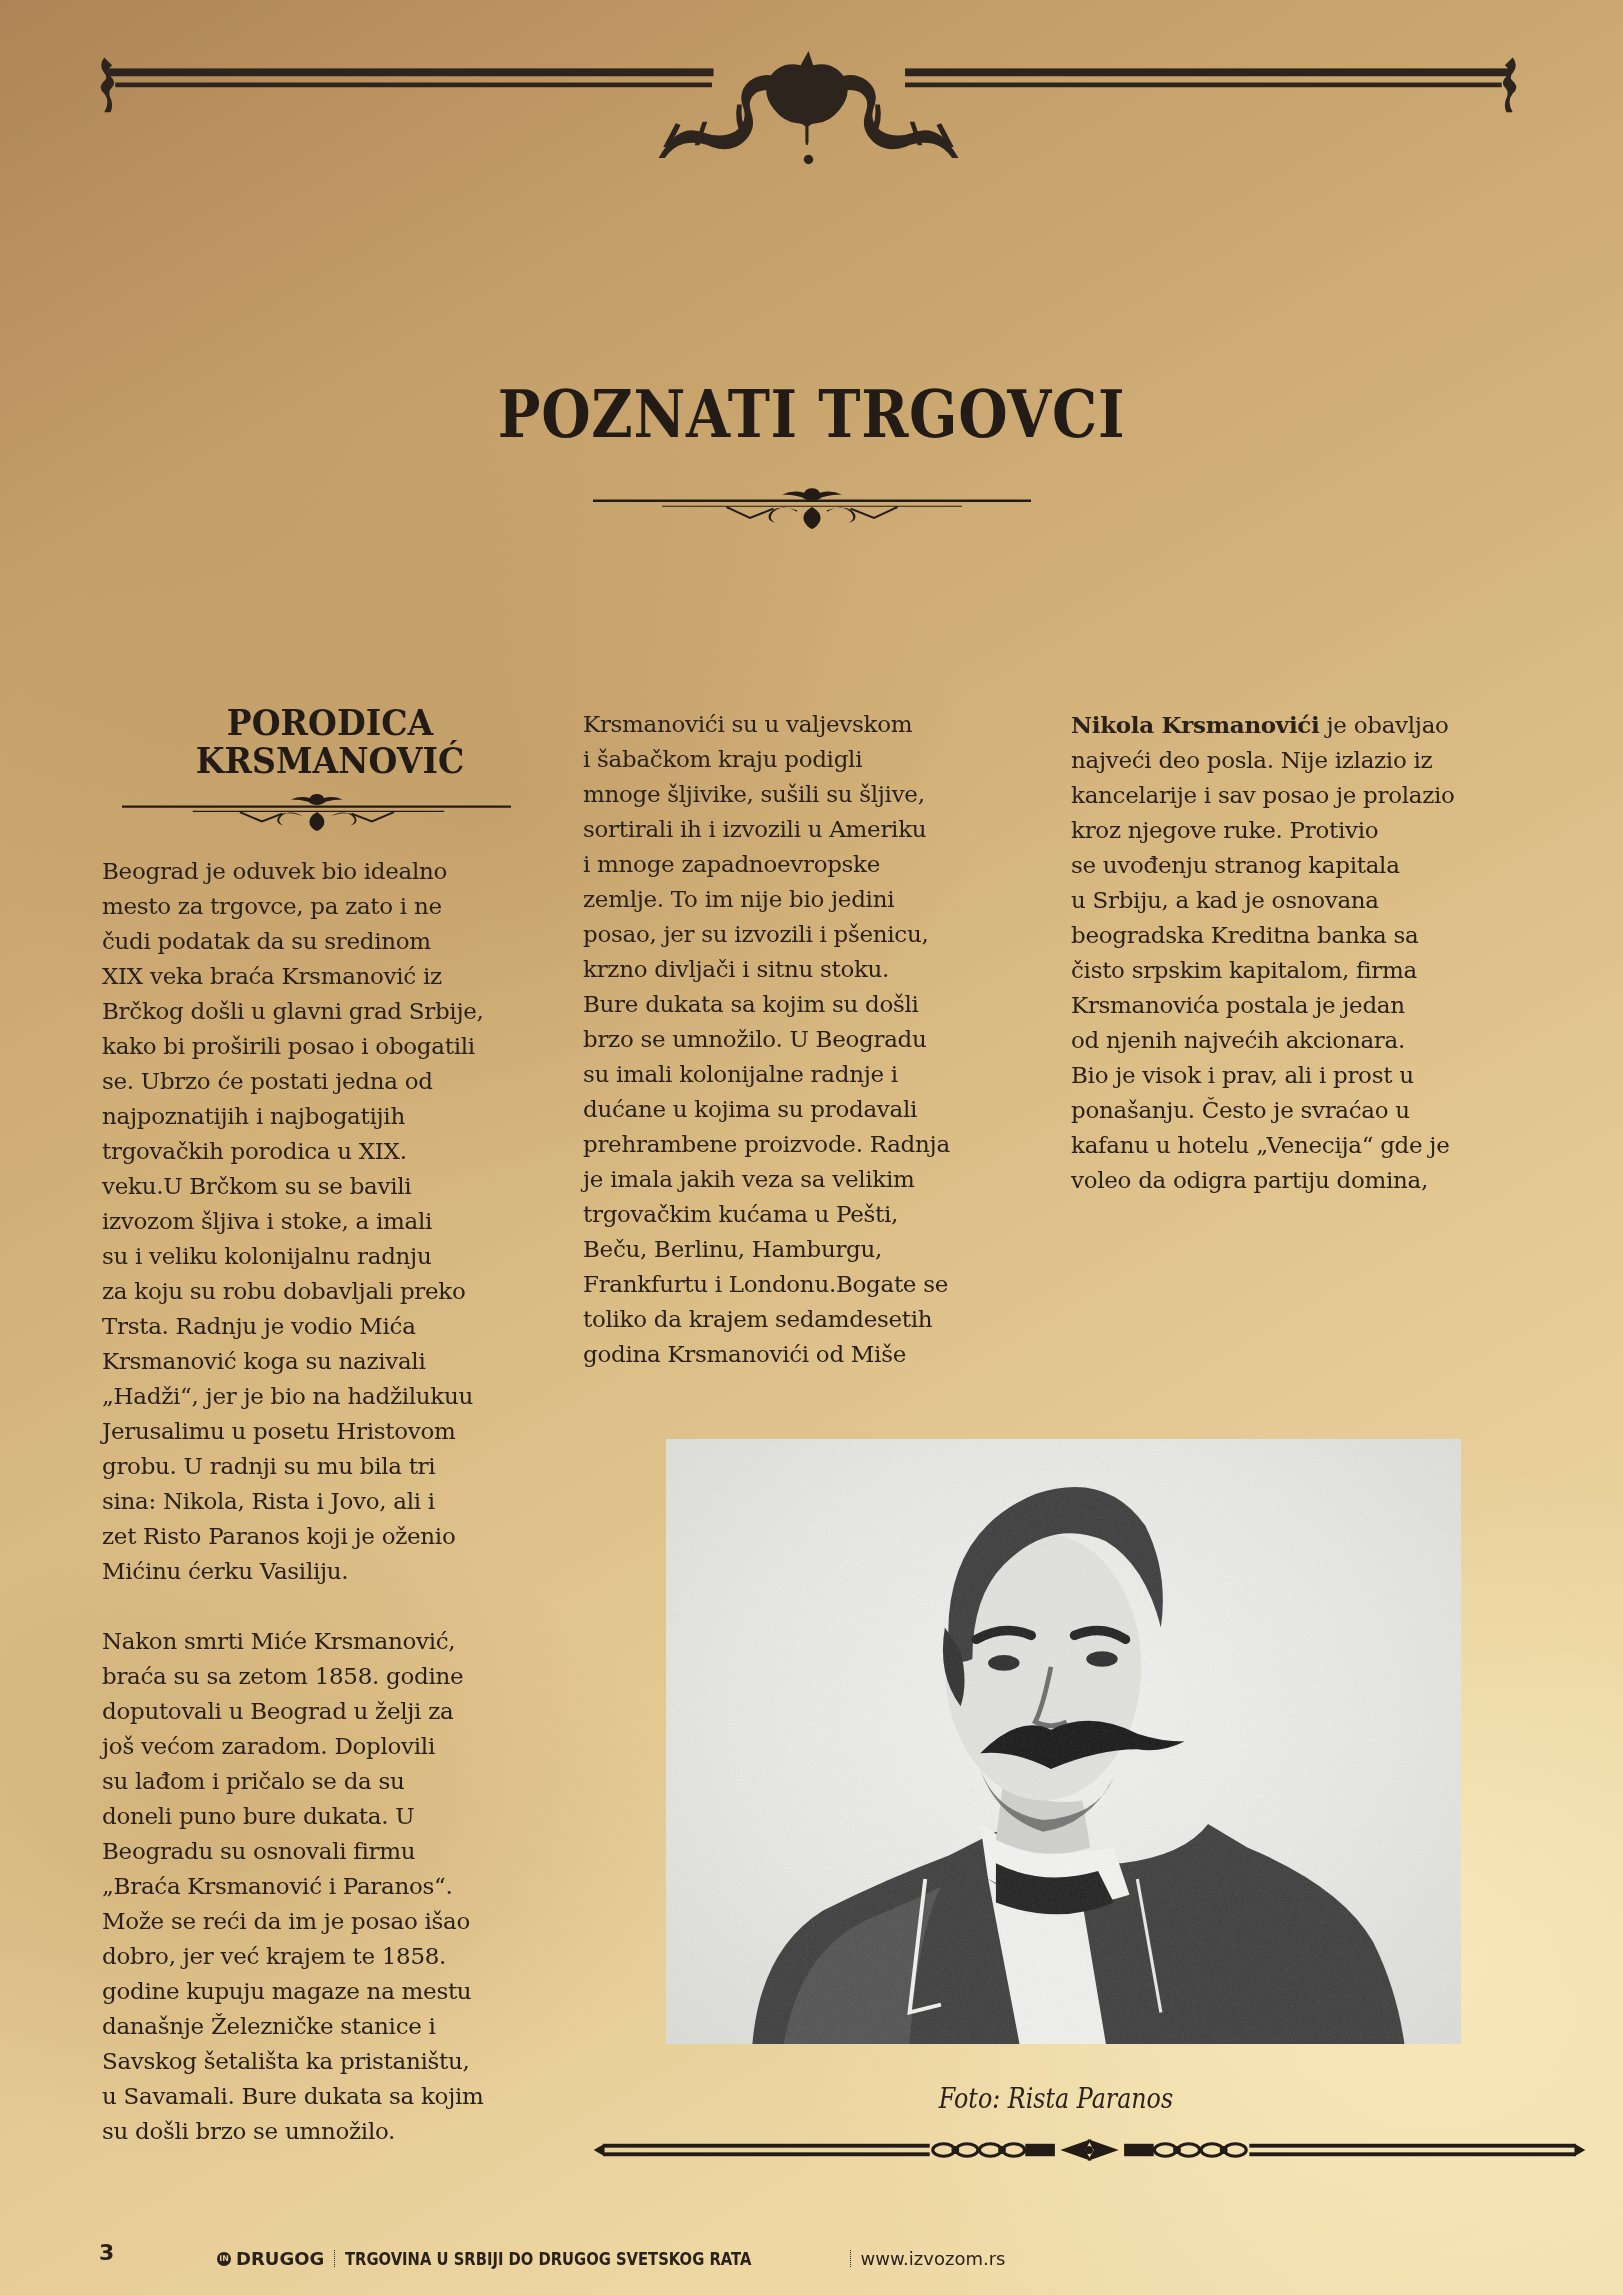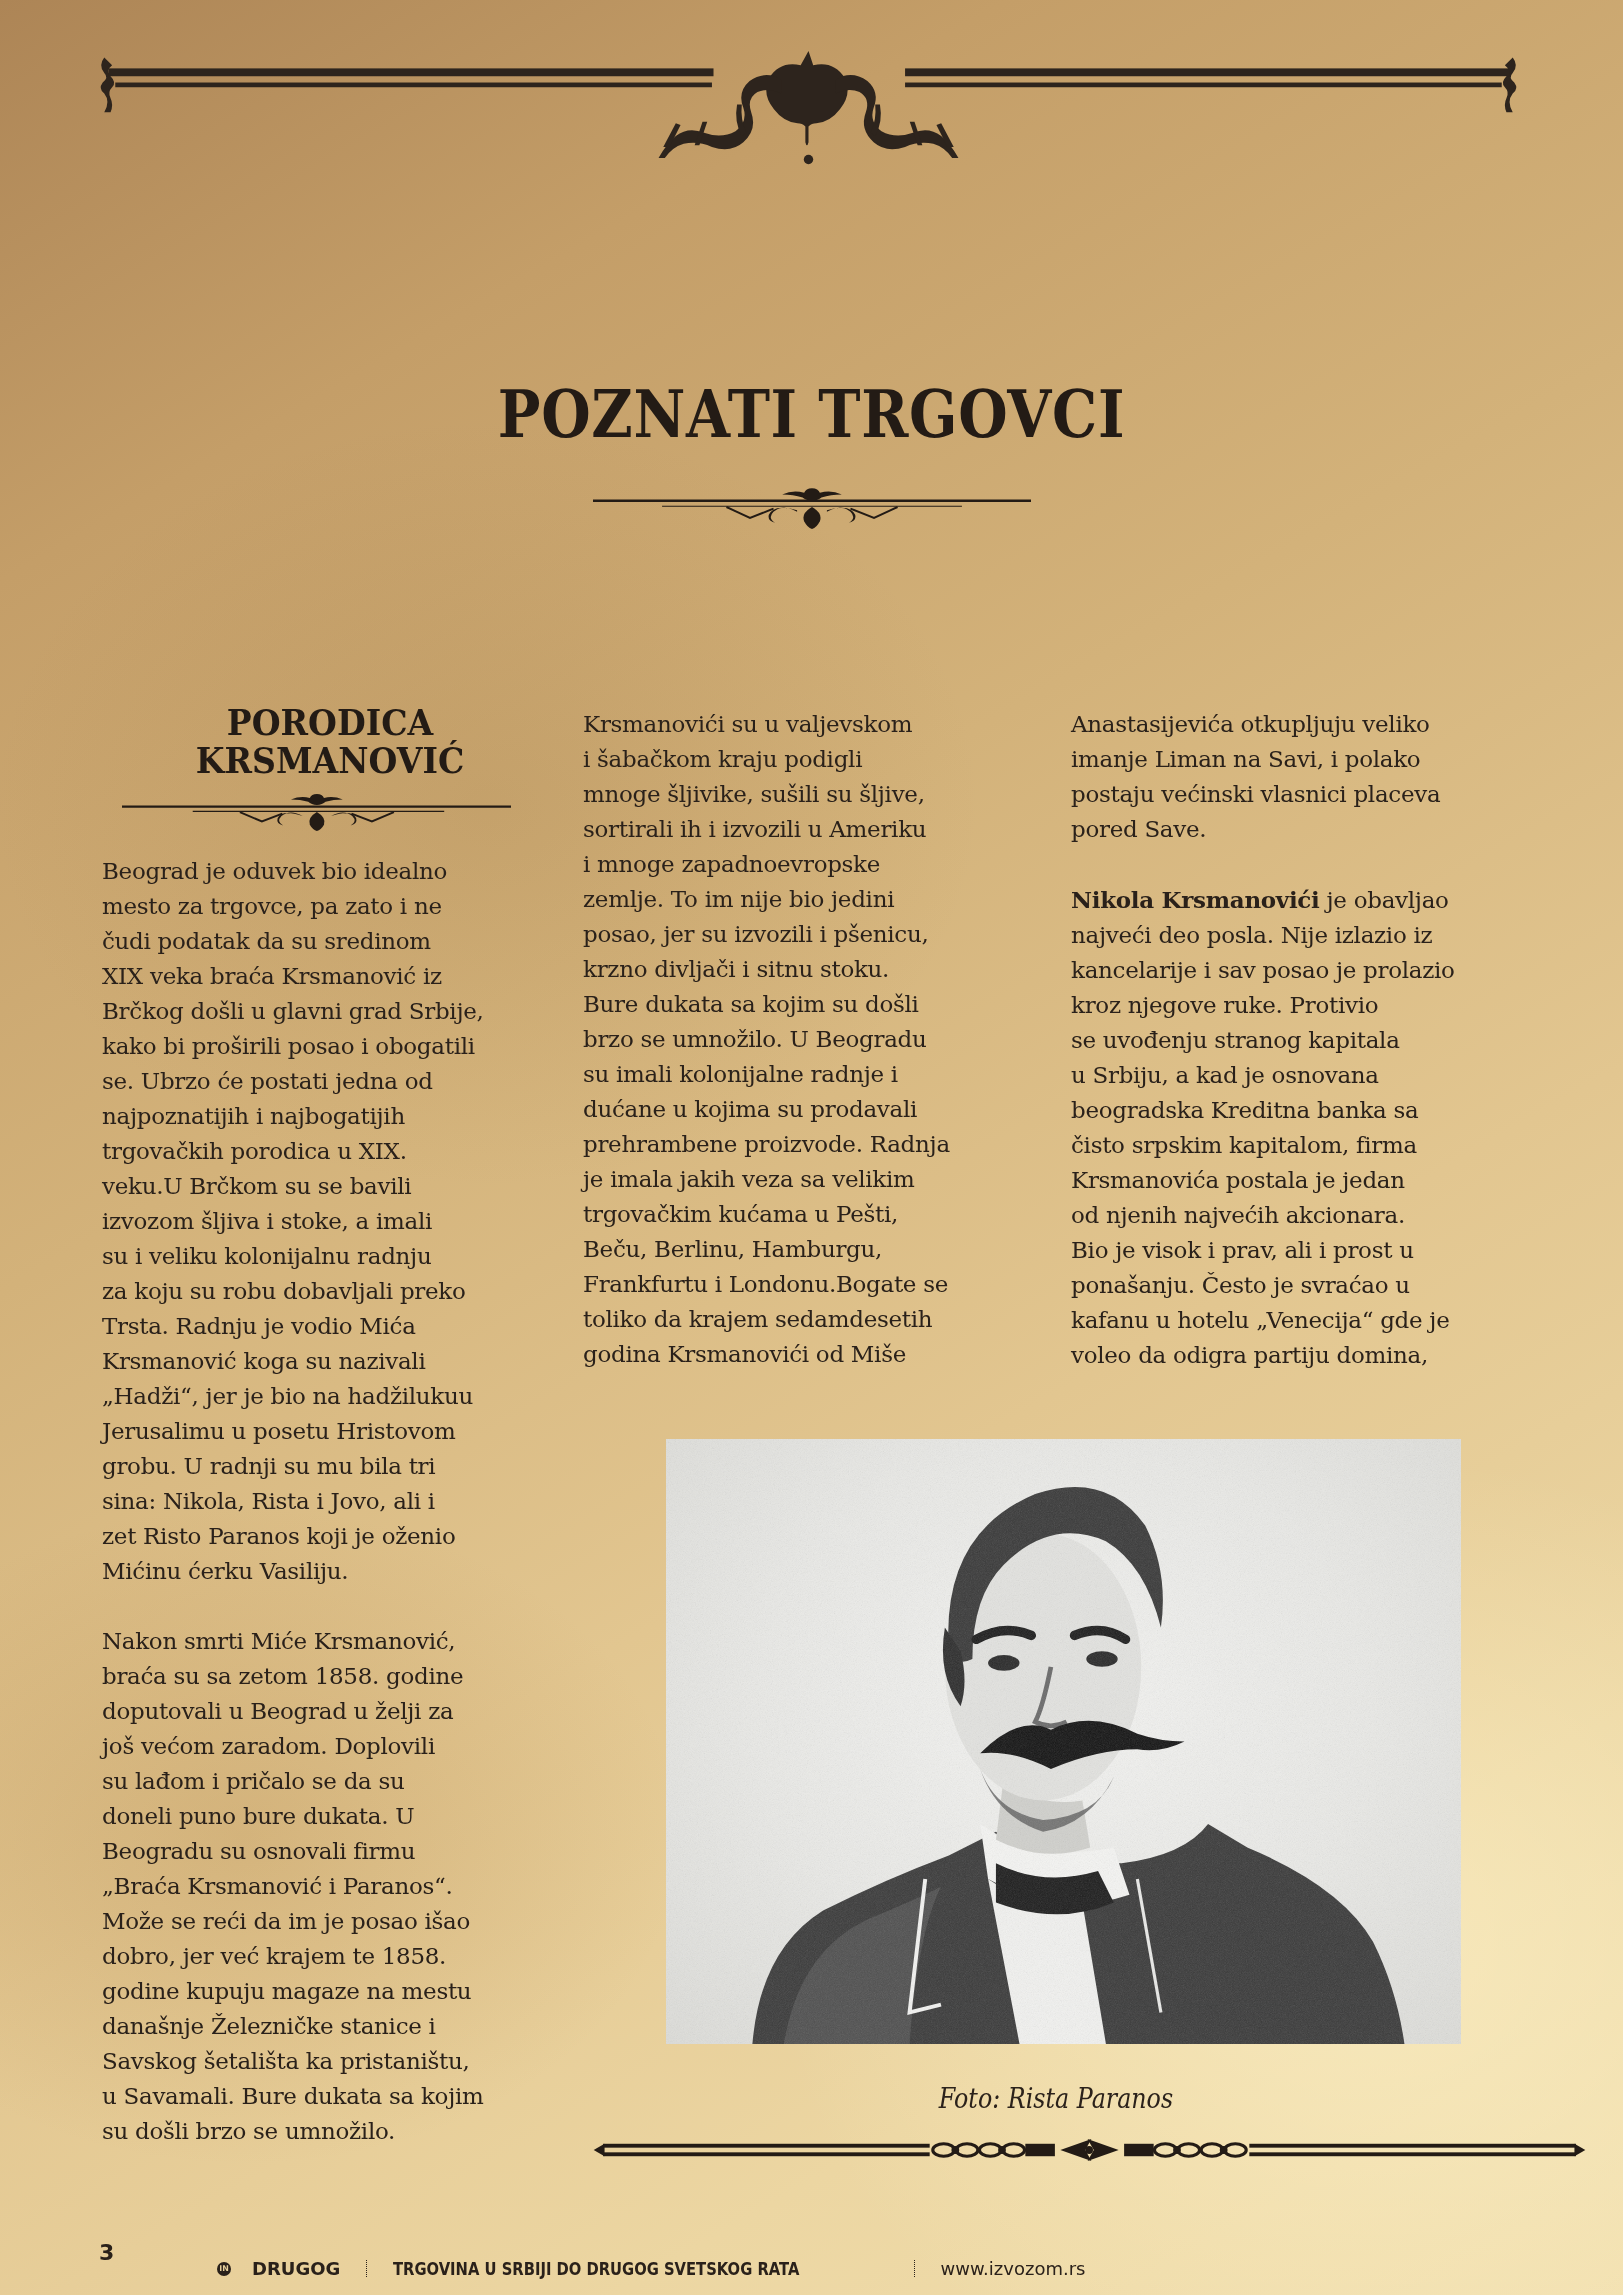--- a/index.html
+++ b/index.html
@@ -55,21 +55,21 @@
     font-style: italic; font-size: 27px; color: #2b221b;
     transform: scaleX(0.88); transform-origin: center;
   }
   #bottom-ornament { left: 589px; top: 2136px; width: 1001px; height: 28px; }
 
   
   #footer { left: 99px; top: 2240px; height: 31px; width: 1021px;
     font-family: "DejaVu Sans", "Liberation Sans", sans-serif; font-weight: bold;
     color: #2a211a; font-size: 18px; }
   #page-number { position: absolute; left: 0; top: 0; font-size: 22px; }
-  #footer-brand { position: absolute; left: 118px; top: 18px; display: flex; align-items: center; gap: 21px; white-space: nowrap; }
+  #footer-brand { position: absolute; left: 118px; top: 8px; display: flex; align-items: center; gap: 5px; white-space: nowrap; }
   .in-badge { display:inline-block; width: 14px; height: 14px; border-radius: 50%; background:#2a211a; color:#e6cf9c; font-size: 7.9px; line-height: 14px; text-align:center; font-weight:bold; }
   .footer-sep { display:inline-block; width: 0; height: 17.3px; border-left: 1.6px dotted #2a211a; margin: 0 4.7px; }
   .footer-title { transform: scaleX(0.82); transform-origin: left; display: inline-block; }
   .footer-url { font-weight: normal; }
 </style>
 </head>
 <body>
 
 <svg id="top-ornament" class="abs" viewBox="0 0 1810 150">
   <g fill="#2d241d">
@@ -183,24 +183,20 @@
 prehrambene proizvode. Radnja
 je imala jakih veza sa velikim
 trgovačkim kućama u Pešti,
 Beču, Berlinu, Hamburgu,
 Frankfurtu i Londonu.Bogate se
 toliko da krajem sedamdesetih
 godina Krsmanovići od Miše</p>
 </div>
 
 <div id="col-3" class="abs col">
-  <p>Anastasijevića otkupljuju veliko
-imanje Liman na Savi, i polako
-postaju većinski vlasnici placeva
-pored Save.</p>
   <p><span class="bold-name">Nikola Krsmanovići</span><span> je obavljao
 najveći deo posla. Nije izlazio iz
 kancelarije i sav posao je prolazio
 kroz njegove ruke. Protivio
 se uvođenju stranog kapitala
 u Srbiju, a kad je osnovana
 beogradska Kreditna banka sa
 čisto srpskim kapitalom, firma
 Krsmanovića postala je jedan
 od njenih najvećih akcionara.

